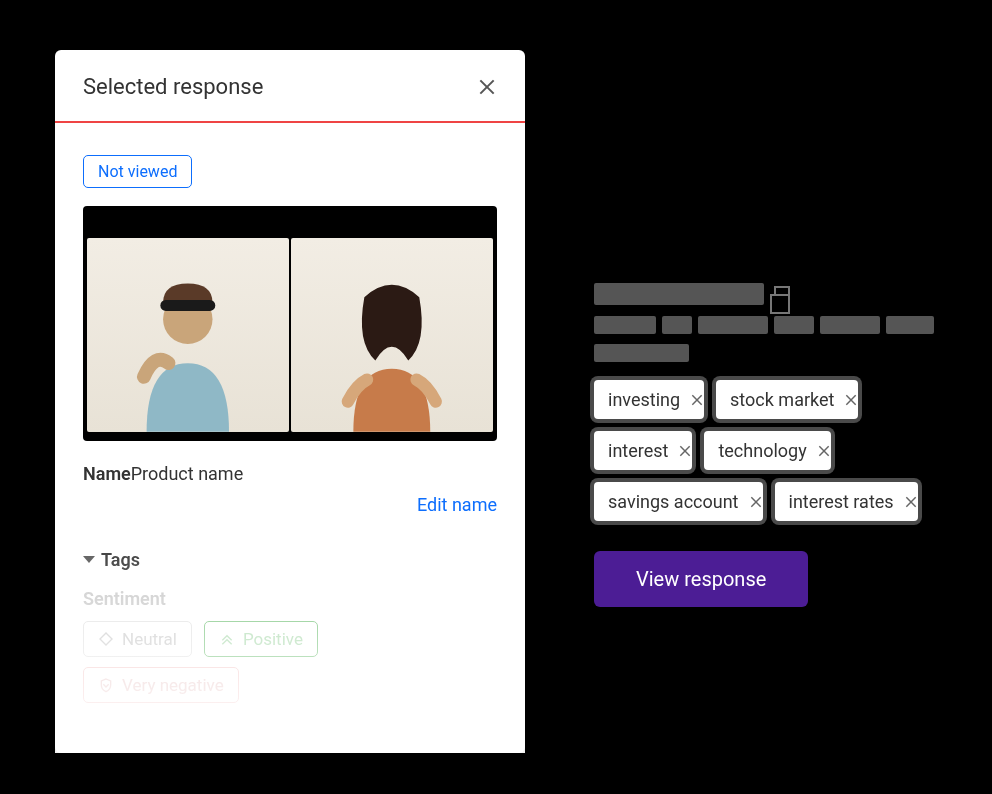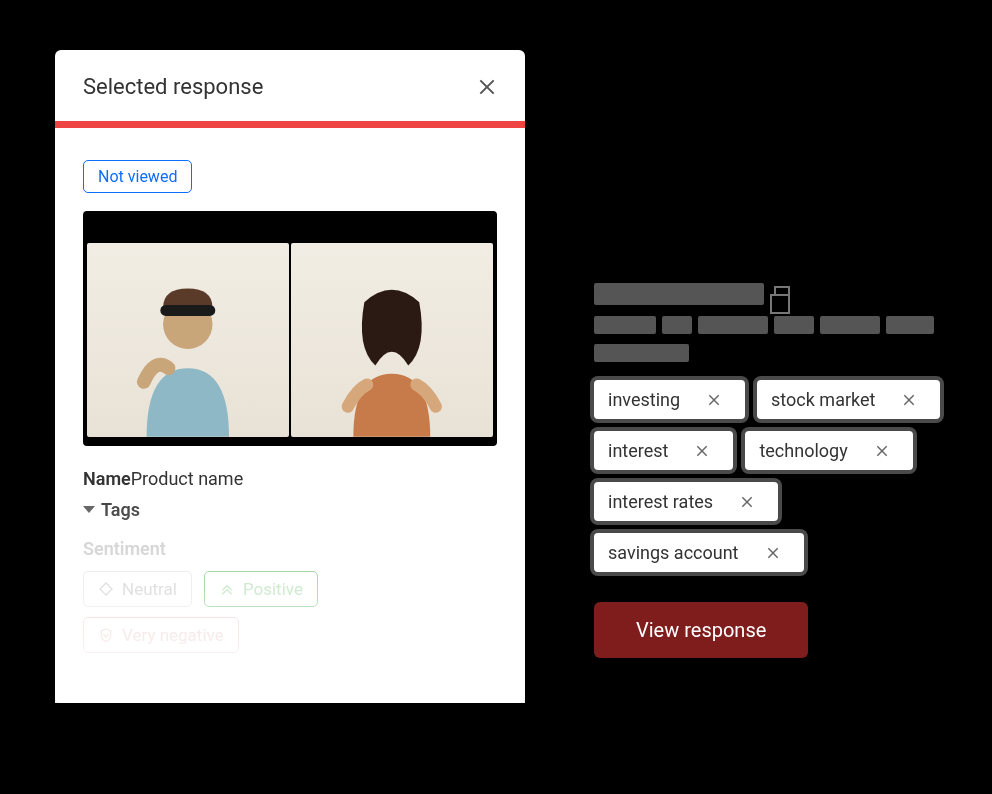--- a/index.html
+++ b/index.html
@@ -19,21 +19,21 @@
       background: #fff;
       border-radius: 6px;
       box-shadow: 0 2px 12px rgba(0,0,0,0.2);
       padding-bottom: 40px;
     }
     .panel-header {
       display: flex;
       align-items: center;
       justify-content: space-between;
       padding: 24px 28px 22px 28px;
-      border-bottom: 7px solid #ef4444;
+      border-bottom: 2px solid #ef4444;
     }
     .panel-title {
       font-size: 22px;
       font-weight: 400;
       color: #333;
     }
     .close-icon {
       width: 20px;
       height: 20px;
       cursor: pointer;
@@ -172,33 +172,33 @@
     .rs-seg { height: 18px; background: #555; border-radius: 2px; }
     .topic-row {
       display: flex;
       flex-wrap: wrap;
       gap: 12px;
       margin-bottom: 30px;
     }
     .topic-chip {
       display: inline-flex;
       align-items: center;
-      gap: 27px;
+      gap: 10px;
       background: #fff;
       color: #333;
       font-size: 18px;
-      padding: 9px 24px 9px 14px;
+      padding: 9px 0 9px 14px;
       border-radius: 4px;
       box-shadow: 0 0 0 4px #4a4a4a;
       cursor: pointer;
     }
     .topic-chip .x { width: 14px; height: 14px; color: #666; }
     .view-btn {
       display: inline-block;
-      background: #7f1d1d;
+      background: #4c1d95;
       color: #fff;
       font-size: 20px;
       padding: 16px 42px;
       border-radius: 6px;
       cursor: pointer;
     }
   </style>
 </head>
 <body>
 
@@ -234,20 +234,21 @@
           </svg>
         </div>
       </div>
 
     </div>
 
     <div class="name-row">
       <div class="name-label">Name</div>
       <div class="name-value">Product name</div>
     </div>
+    <a class="edit-link">Edit name</a>
 
     <div class="tags-header">
       <div class="caret"></div>
       <div class="tags-title">Tags</div>
     </div>
 
     <div class="sentiment-label">Sentiment</div>
     <div class="sent-row">
       <div class="sent-chip neutral">
         <svg width="16" height="16" viewBox="0 0 24 24" stroke-width="2">
@@ -314,28 +315,28 @@
         </svg>
     </div>
     <div class="topic-chip">
       <span>technology</span>
       <svg class="x" viewBox="0 0 24 24" stroke="currentColor" stroke-width="2.5" fill="none">
           <line x1="4" y1="4" x2="20" y2="20"></line>
           <line x1="20" y1="4" x2="4" y2="20"></line>
         </svg>
     </div>
     <div class="topic-chip">
+      <span>savings account</span>
+      <svg class="x" viewBox="0 0 24 24" stroke="currentColor" stroke-width="2.5" fill="none">
+          <line x1="4" y1="4" x2="20" y2="20"></line>
+          <line x1="20" y1="4" x2="4" y2="20"></line>
+        </svg>
+    </div>
+    <div class="topic-chip">
       <span>interest rates</span>
-      <svg class="x" viewBox="0 0 24 24" stroke="currentColor" stroke-width="2.5" fill="none">
-          <line x1="4" y1="4" x2="20" y2="20"></line>
-          <line x1="20" y1="4" x2="4" y2="20"></line>
-        </svg>
-    </div>
-    <div class="topic-chip">
-      <span>savings account</span>
       <svg class="x" viewBox="0 0 24 24" stroke="currentColor" stroke-width="2.5" fill="none">
           <line x1="4" y1="4" x2="20" y2="20"></line>
           <line x1="20" y1="4" x2="4" y2="20"></line>
         </svg>
     </div>
   </div>
 
   <div class="view-btn">View response</div>
 </div>
 

